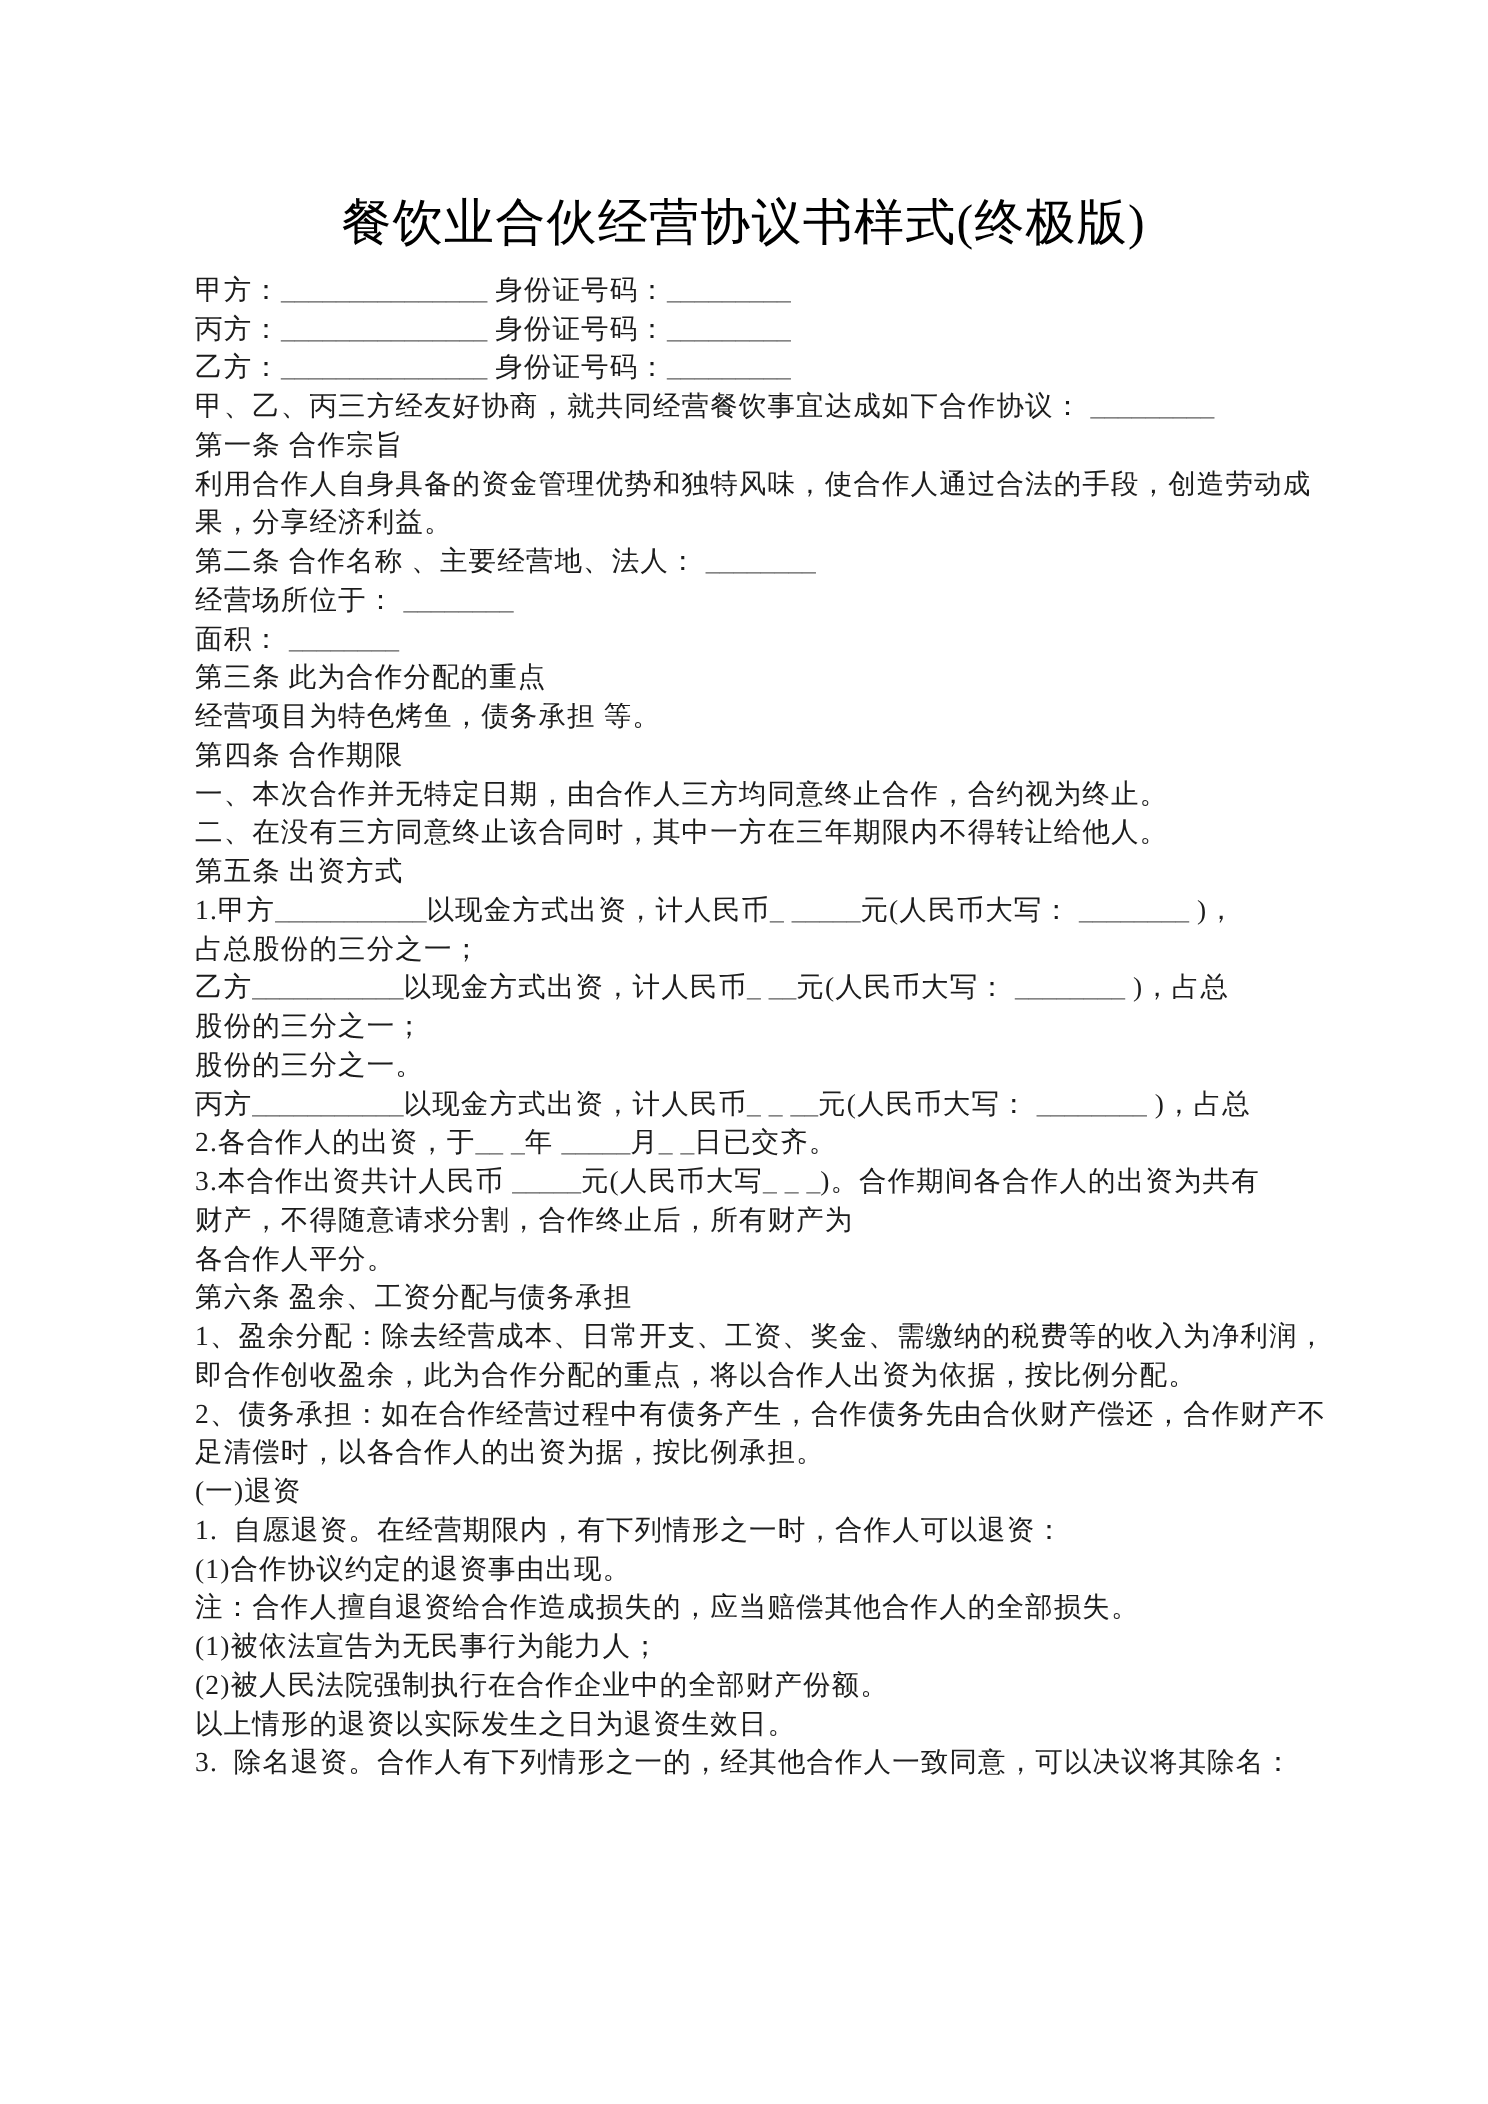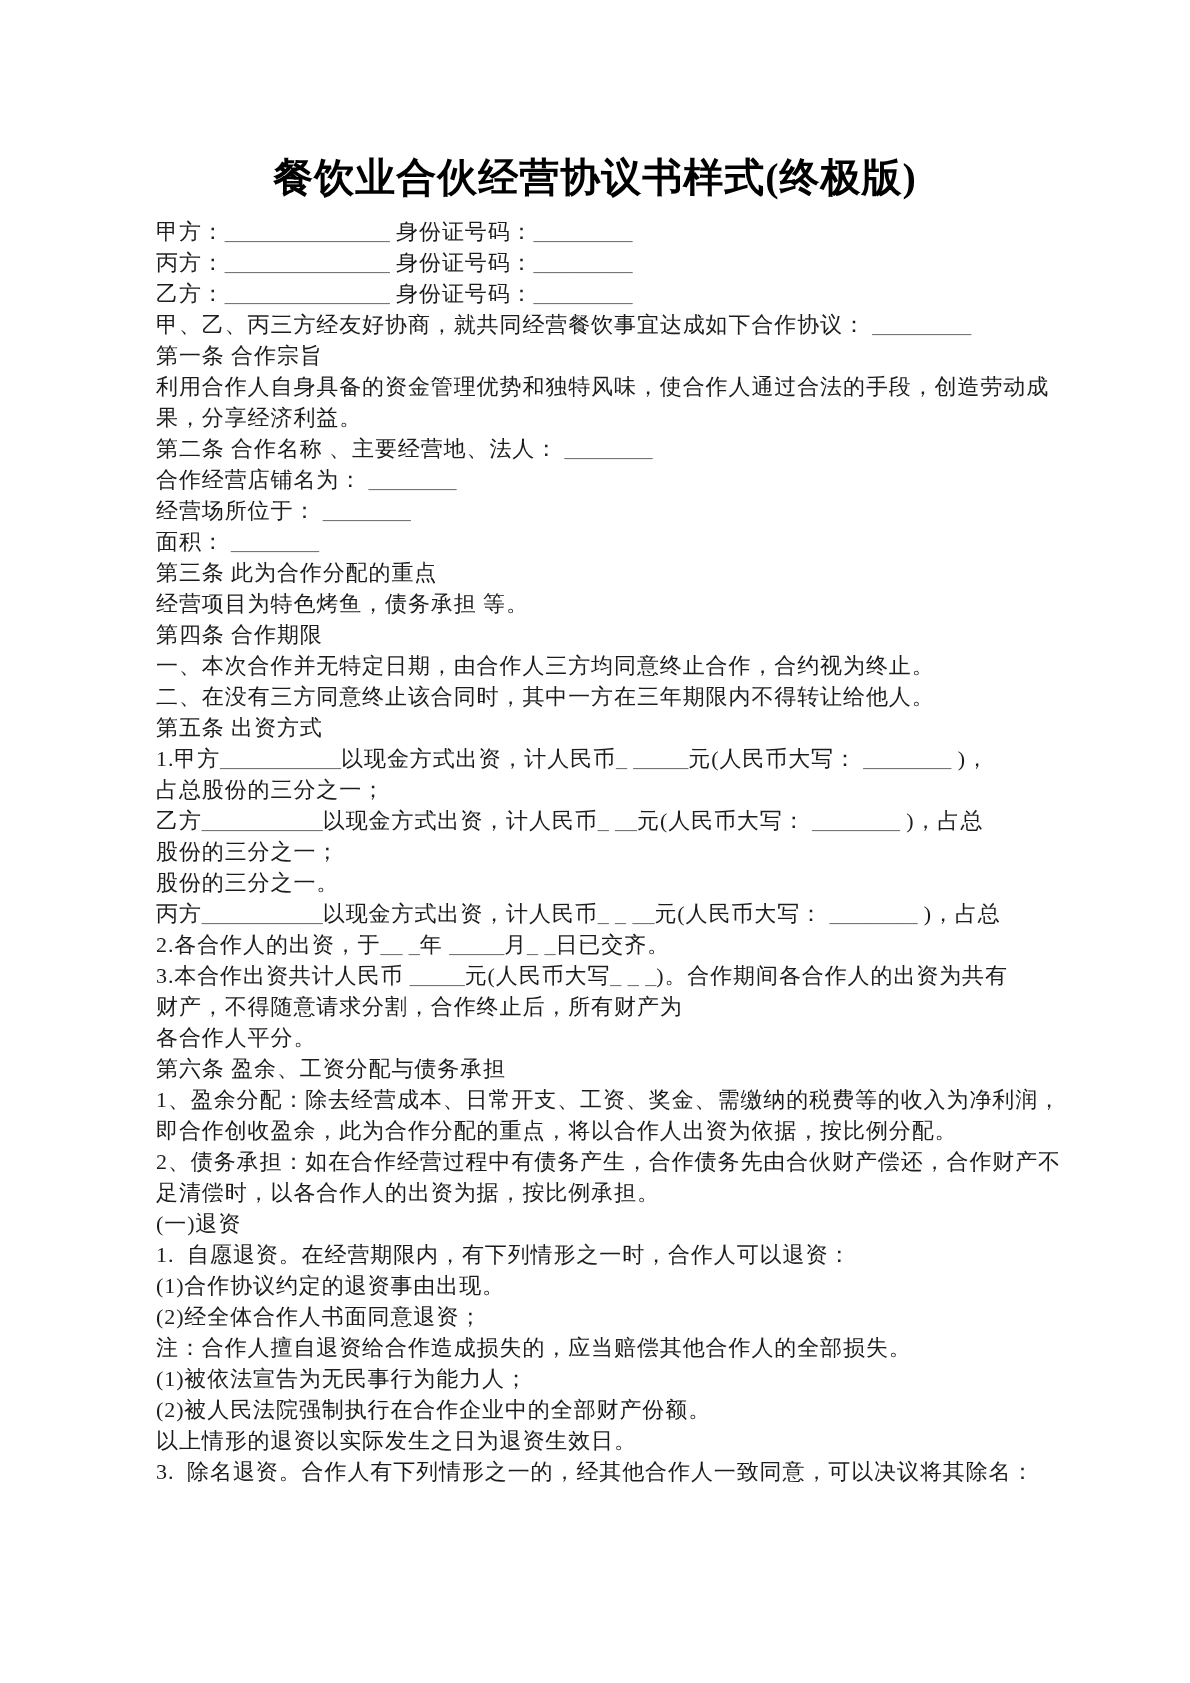--- a/index.html
+++ b/index.html
@@ -19,21 +19,21 @@
   .page{
     position:absolute;inset:0;
     background:var(--bg);
   }
   .doc-title{
     position:absolute;
     top:150px;left:0;width:1190px;
     margin:0;
     text-align:center;
     font-size:40px;
-    font-weight:bold;
+    font-weight:normal;
     color:var(--title);
     letter-spacing:1px;
     white-space:pre;
   }
   .doc-body{
     position:absolute;
     top:216px;left:156px;
     width:900px;
     font-size:22px;
     line-height:31px;
@@ -56,21 +56,20 @@
   <h1 class="doc-title">餐饮业合伙经营协议书样式(终极版)</h1>
   <div class="doc-body">
       <div class="line">甲方：<span class="blank">_______________</span> 身份证号码：<span class="blank">_________</span></div>
       <div class="line">丙方：<span class="blank">_______________</span> 身份证号码：<span class="blank">_________</span></div>
       <div class="line">乙方：<span class="blank">_______________</span> 身份证号码：<span class="blank">_________</span></div>
       <div class="line">甲、乙、丙三方经友好协商，就共同经营餐饮事宜达成如下合作协议： <span class="blank">_________</span></div>
       <div class="line">第一条 合作宗旨</div>
       <div class="line">利用合作人自身具备的资金管理优势和独特风味，使合作人通过合法的手段，创造劳动成</div>
       <div class="line">果，分享经济利益。</div>
       <div class="line">第二条 合作名称 、主要经营地、法人： <span class="blank">________</span></div>
-      <div class="line">合作经营店铺名为： <span class="blank">________</span></div>
       <div class="line">经营场所位于： <span class="blank">________</span></div>
       <div class="line">面积： <span class="blank">________</span></div>
       <div class="line">第三条 此为合作分配的重点</div>
       <div class="line">经营项目为特色烤鱼，债务承担 等。</div>
       <div class="line">第四条 合作期限</div>
       <div class="line">一、本次合作并无特定日期，由合作人三方均同意终止合作，合约视为终止。</div>
       <div class="line">二、在没有三方同意终止该合同时，其中一方在三年期限内不得转让给他人。</div>
       <div class="line">第五条 出资方式</div>
       <div class="line">1.甲方<span class="blank">___________</span>以现金方式出资，计人民币<span class="blank">_</span> <span class="blank">_____</span>元(人民币大写： <span class="blank">________</span> )，</div>
       <div class="line">占总股份的三分之一；</div>
@@ -83,20 +82,19 @@
       <div class="line">财产，不得随意请求分割，合作终止后，所有财产为</div>
       <div class="line">各合作人平分。</div>
       <div class="line">第六条 盈余、工资分配与债务承担</div>
       <div class="line">1、盈余分配：除去经营成本、日常开支、工资、奖金、需缴纳的税费等的收入为净利润，</div>
       <div class="line">即合作创收盈余，此为合作分配的重点，将以合作人出资为依据，按比例分配。</div>
       <div class="line">2、债务承担：如在合作经营过程中有债务产生，合作债务先由合伙财产偿还，合作财产不</div>
       <div class="line">足清偿时，以各合作人的出资为据，按比例承担。</div>
       <div class="line">(一)退资</div>
       <div class="line">1.  自愿退资。在经营期限内，有下列情形之一时，合作人可以退资：</div>
       <div class="line">(1)合作协议约定的退资事由出现。</div>
-      <div class="line">(2)经全体合作人书面同意退资；</div>
       <div class="line">注：合作人擅自退资给合作造成损失的，应当赔偿其他合作人的全部损失。</div>
       <div class="line">(1)被依法宣告为无民事行为能力人；</div>
       <div class="line">(2)被人民法院强制执行在合作企业中的全部财产份额。</div>
       <div class="line">以上情形的退资以实际发生之日为退资生效日。</div>
       <div class="line">3.  除名退资。合作人有下列情形之一的，经其他合作人一致同意，可以决议将其除名：</div>
     </div>
 </div>
 
 </body></html>

